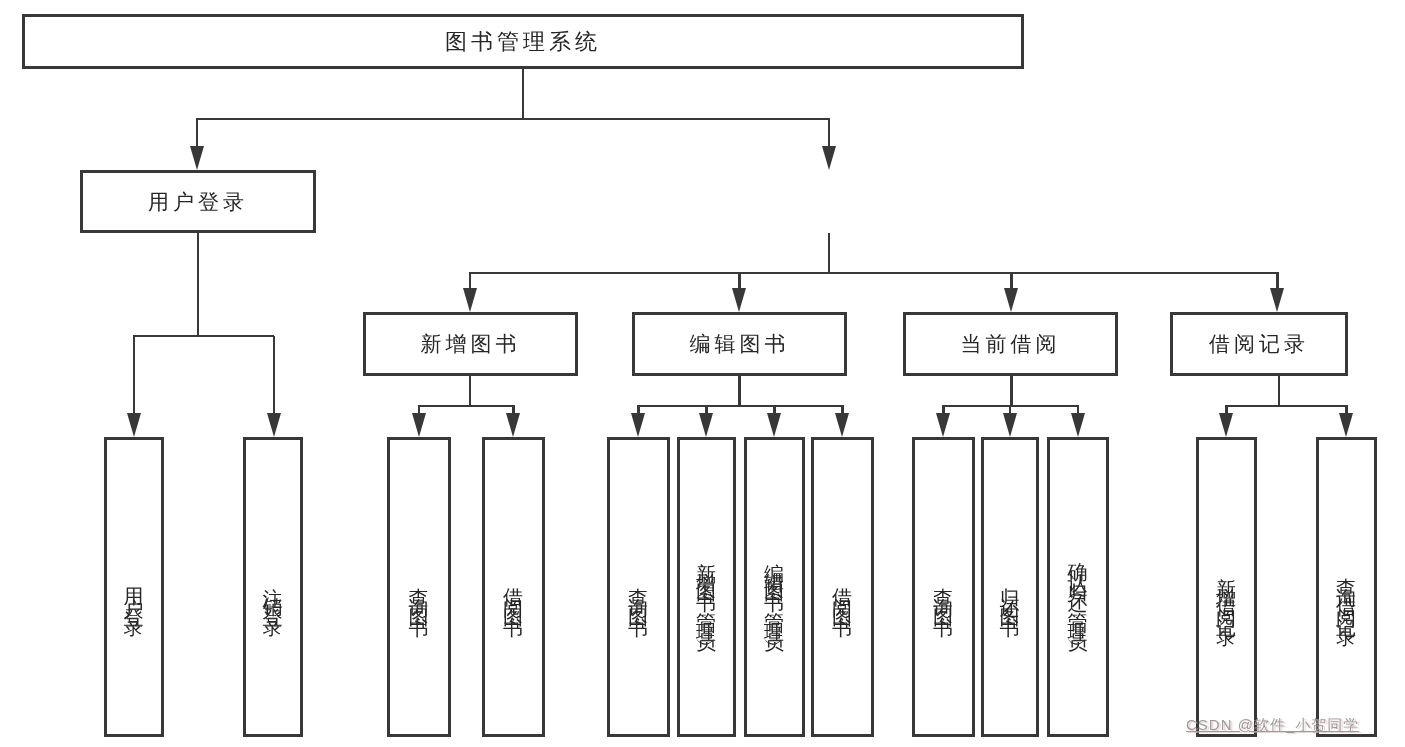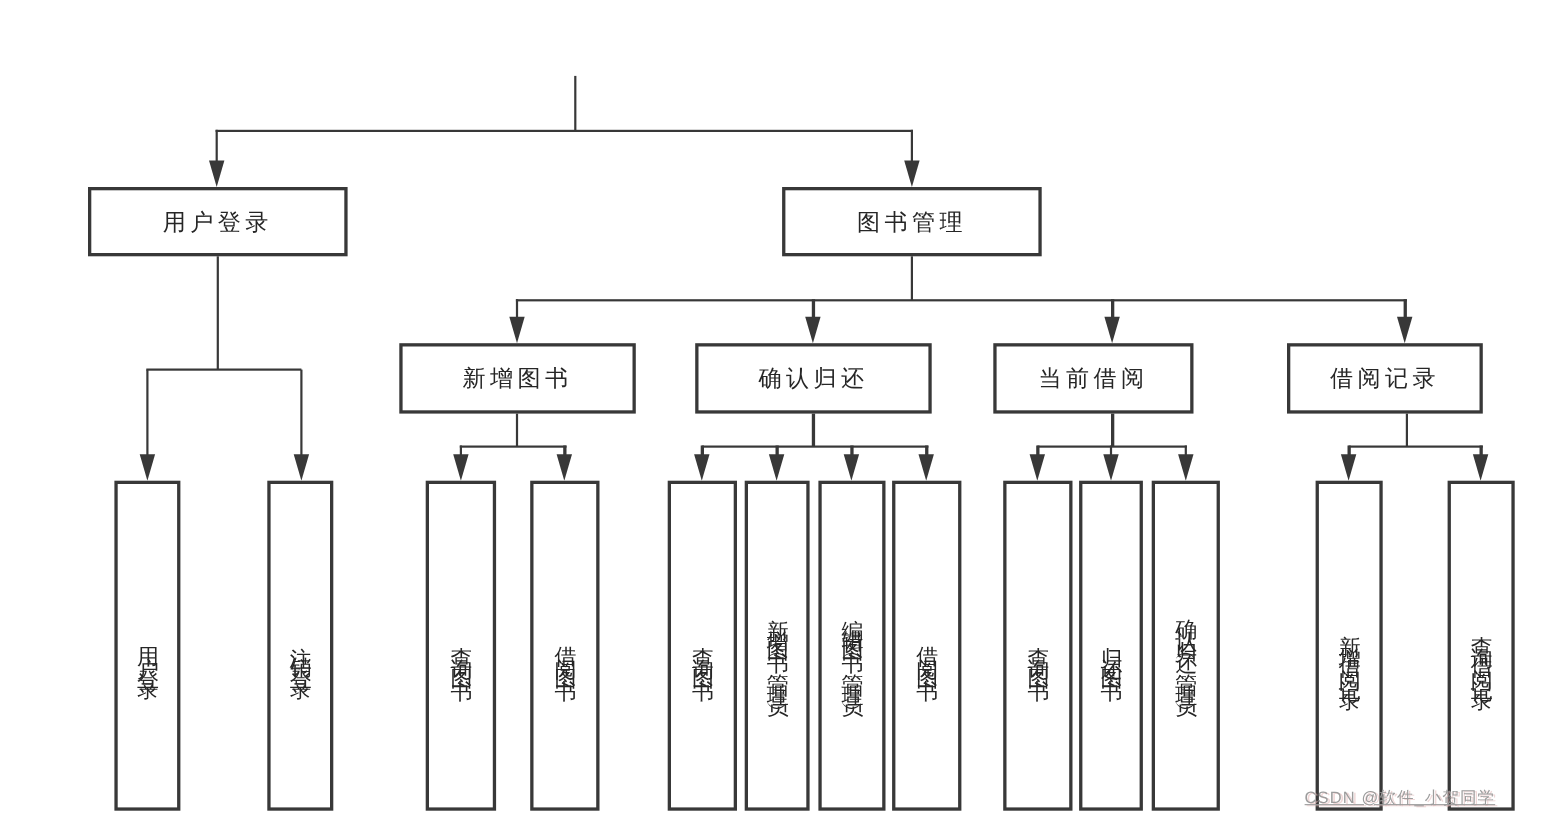--- a/index.html
+++ b/index.html
@@ -24,52 +24,52 @@
   .watermark{
     position:absolute;left:1186px;top:716px;font-size:15px;color:#9c9c9c;
     letter-spacing:1px;white-space:nowrap;text-shadow:2px 1px 0 rgba(226,183,183,0.55);text-decoration:underline;
   }
 </style>
 </head>
 <body>
 
 <div class="canvas">
 
+  <div class="box hbox root" style="left:22px;top:14px;width:1002px;height:55px">图书管理系统</div>
 
   <div class="vline" style="left:521.75px;top:69px;height:50px"></div>
   <div class="hline" style="left:196px;top:117.5px;width:634px"></div>
   <div class="vline" style="left:195.75px;top:118px;height:30px"></div>
   <div class="arrow" style="left:189.5px;top:146px"></div>
   <div class="vline" style="left:827.75px;top:118px;height:30px"></div>
   <div class="arrow" style="left:821.5px;top:146px"></div>
 
   <div class="box hbox" style="left:80px;top:170px;width:236px;height:63px">用户登录</div>
-  <div class="box hbox" style="left:711px;top:170px;width:236px;height:63px">图书管理</div>
 
   <div class="vline" style="left:196.75px;top:233px;height:103px"></div>
   <div class="hline" style="left:133px;top:334.5px;width:141px"></div>
   <div class="vline" style="left:132.75px;top:336px;height:79px"></div>
   <div class="arrow" style="left:126.5px;top:413px"></div>
   <div class="vline" style="left:272.75px;top:336px;height:79px"></div>
   <div class="arrow" style="left:266.5px;top:413px"></div>
 
   <div class="vline" style="left:827.75px;top:233px;height:40px"></div>
   <div class="hline" style="left:469px;top:271.5px;width:810px"></div>
   <div class="vline" style="left:468.75px;top:272px;height:18px"></div>
   <div class="arrow" style="left:462.5px;top:288px"></div>
   <div class="vline" style="left:738.25px;top:272px;height:18px"></div>
   <div class="arrow" style="left:732px;top:288px"></div>
   <div class="vline" style="left:1010.25px;top:272px;height:18px"></div>
   <div class="arrow" style="left:1004px;top:288px"></div>
   <div class="vline" style="left:1276.25px;top:272px;height:18px"></div>
   <div class="arrow" style="left:1270px;top:288px"></div>
 
   <div class="box hbox" style="left:363px;top:312px;width:215px;height:64px">新增图书</div>
-  <div class="box hbox" style="left:632px;top:312px;width:215px;height:64px">确认归还</div>
-  <div class="box hbox" style="left:903px;top:312px;width:182px;height:64px">当前借阅</div>
+  <div class="box hbox" style="left:632px;top:312px;width:215px;height:64px">编辑图书</div>
+  <div class="box hbox" style="left:903px;top:312px;width:215px;height:64px">当前借阅</div>
   <div class="box hbox" style="left:1170px;top:312px;width:178px;height:64px">借阅记录</div>
 
   <div class="vline" style="left:468.75px;top:376px;height:30px"></div>
   <div class="hline" style="left:418px;top:404.5px;width:97px"></div>
   <div class="vline" style="left:417.75px;top:405px;height:10px"></div>
   <div class="arrow" style="left:411.5px;top:413px"></div>
   <div class="vline" style="left:512.25px;top:405px;height:10px"></div>
   <div class="arrow" style="left:506px;top:413px"></div>
 
   <div class="vline" style="left:738.25px;top:376px;height:30px"></div>

